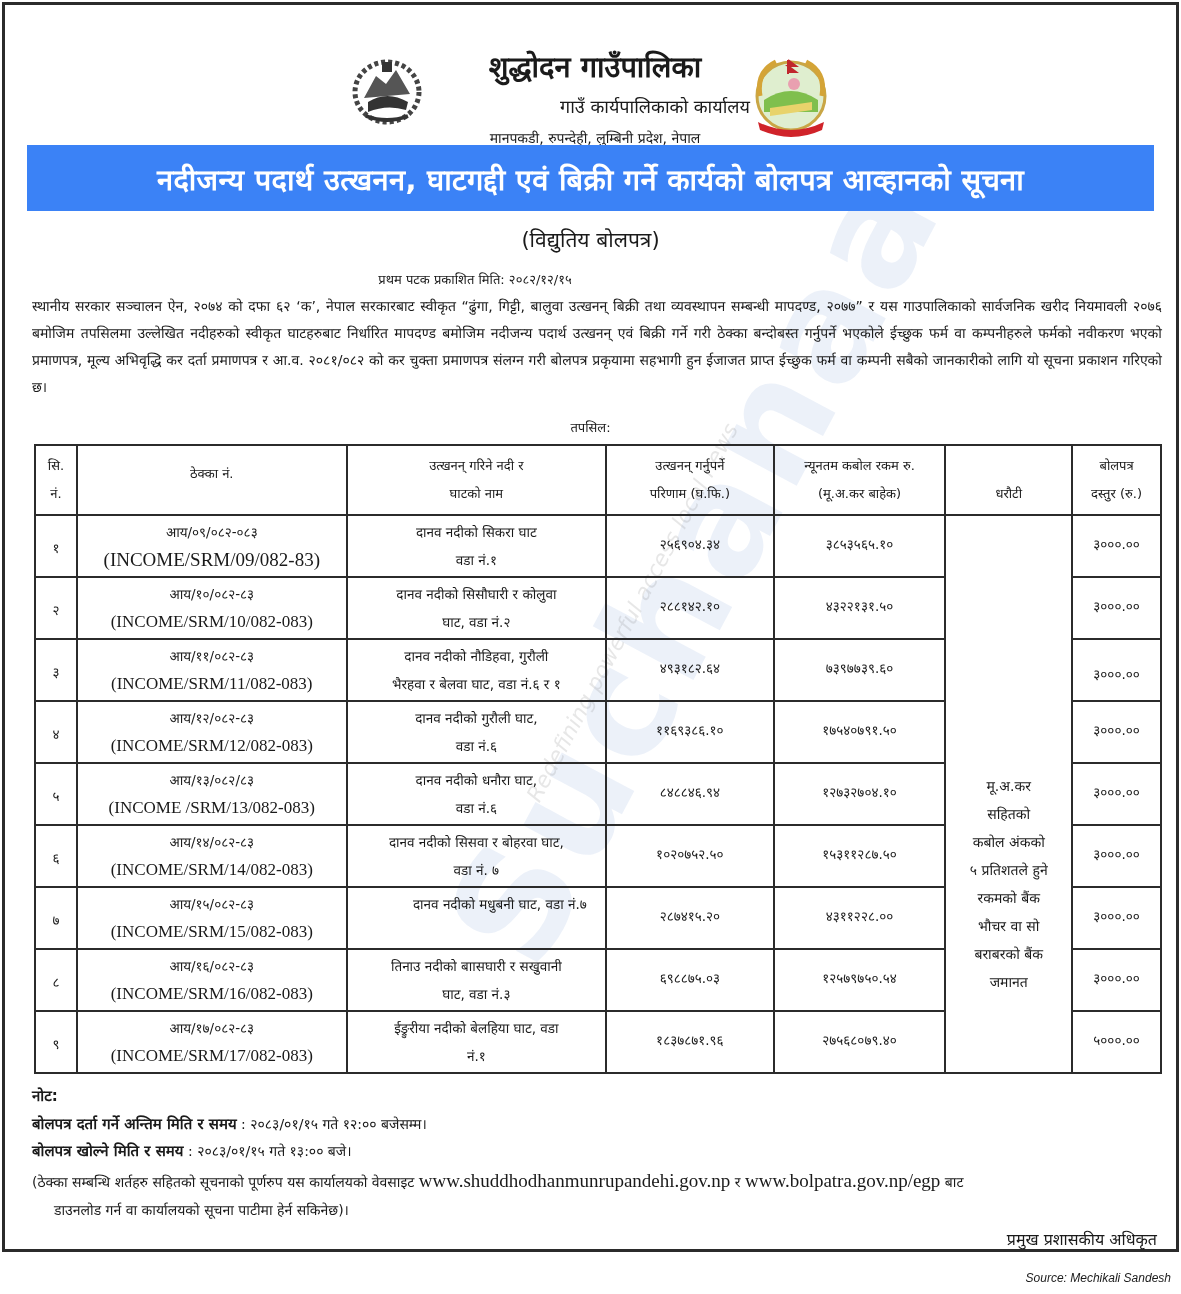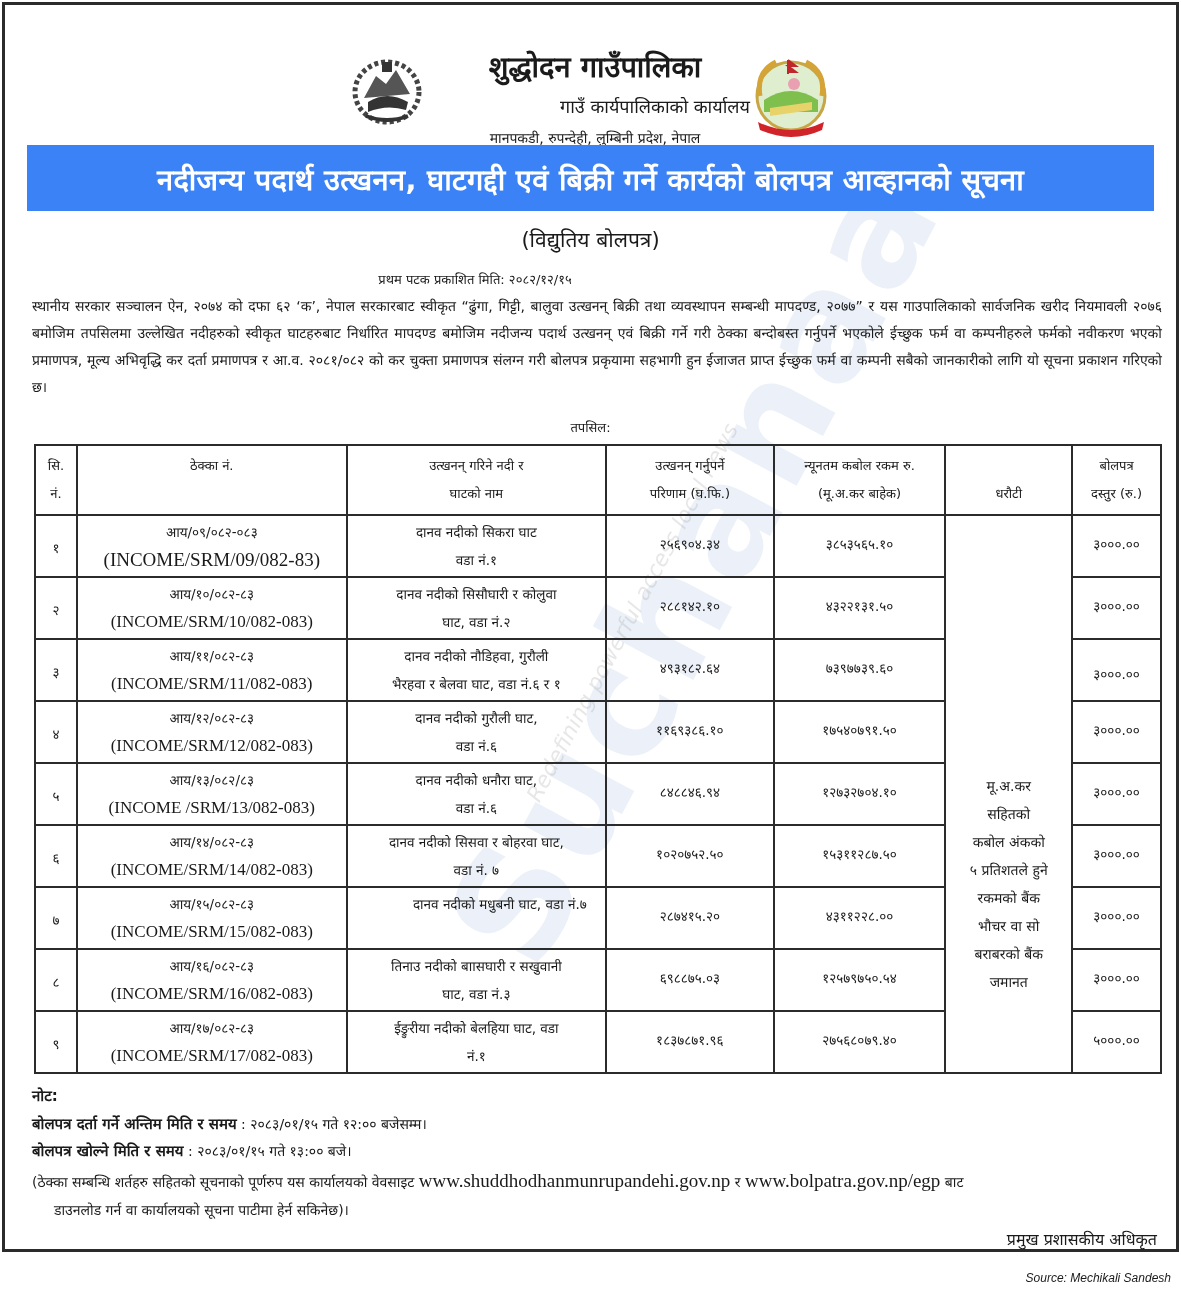--- a/index.html
+++ b/index.html
@@ -148,21 +148,21 @@
 <div class="intro">स्थानीय सरकार सञ्चालन ऐन, २०७४ को दफा ६२ ‘क’, नेपाल सरकारबाट स्वीकृत “ढुंगा, गिट्टी, बालुवा उत्खनन् बिक्री तथा व्यवस्थापन सम्बन्धी मापदण्ड, २०७७”  र यस गाउपालिकाको सार्वजनिक खरीद नियमावली २०७६ बमोजिम तपसिलमा उल्लेखित नदीहरुको स्वीकृत घाटहरुबाट निर्धारित मापदण्ड बमोजिम नदीजन्य पदार्थ उत्खनन् एवं बिक्री गर्ने गरी ठेक्का बन्दोबस्त गर्नुपर्ने भएकोले ईच्छुक फर्म वा कम्पनीहरुले फर्मको नवीकरण भएको प्रमाणपत्र, मूल्य अभिवृद्धि कर दर्ता प्रमाणपत्र र आ.व. २०८१/०८२ को कर चुक्ता प्रमाणपत्र संलग्न गरी बोलपत्र प्रकृयामा सहभागी हुन ईजाजत प्राप्त ईच्छुक फर्म वा कम्पनी सबैको जानकारीको लागि यो सूचना प्रकाशन गरिएको छ।</div>
 <div class="schedule-label">तपसिल:</div>
 
 <table class="bids">
   <thead>
     <tr>
       <th class="col-sn">
         <div>सि.</div>
         <div>नं.</div>
       </th>
-      <th class="col-contract" style="vertical-align:top;padding-top:6px;">
+      <th class="col-contract" style="vertical-align:top;padding-top:14px;">
         <div>ठेक्का नं.</div>
       </th>
       <th class="col-ghat">
         <div>उत्खनन् गरिने नदी र</div>
         <div>घाटको नाम</div>
       </th>
       <th class="col-qty">
         <div>उत्खनन् गर्नुपर्ने</div>
         <div>परिणाम (घ.फि.)</div>
       </th>

